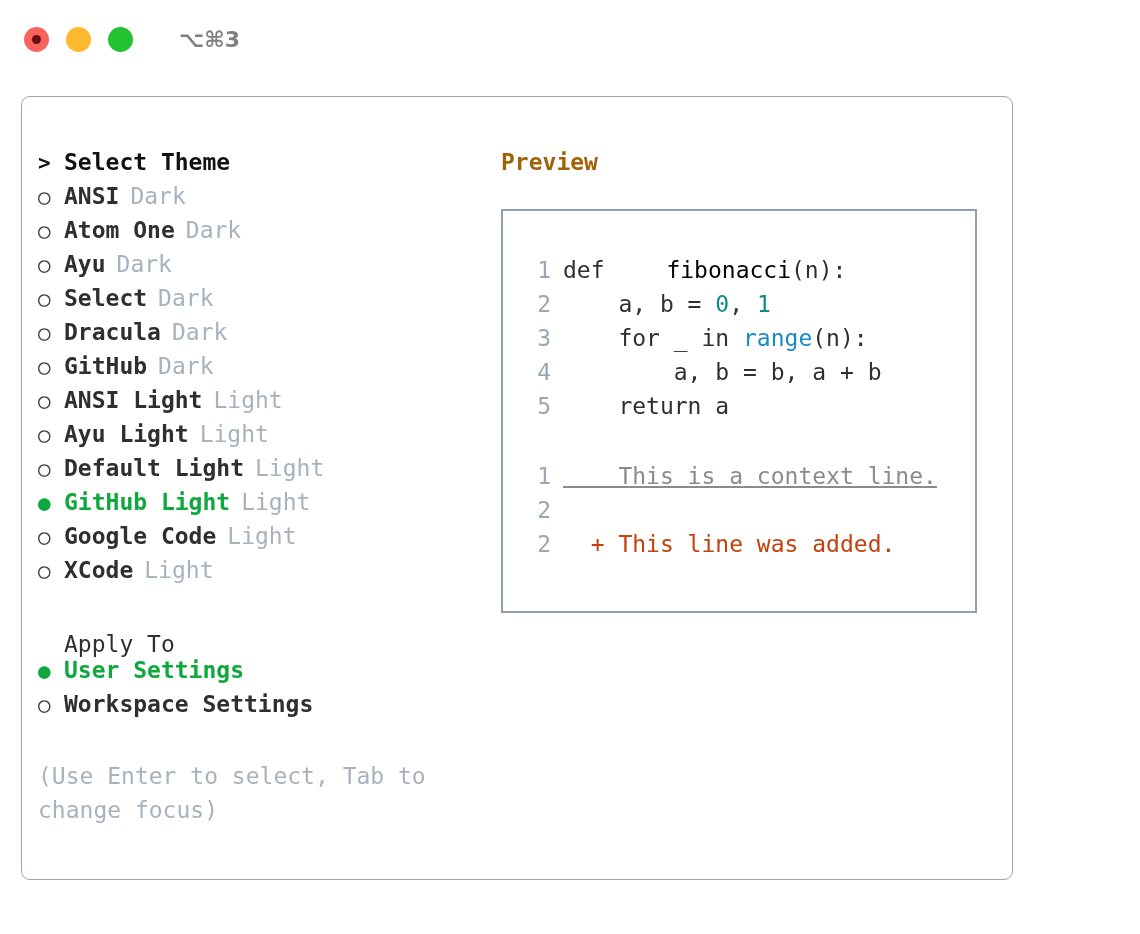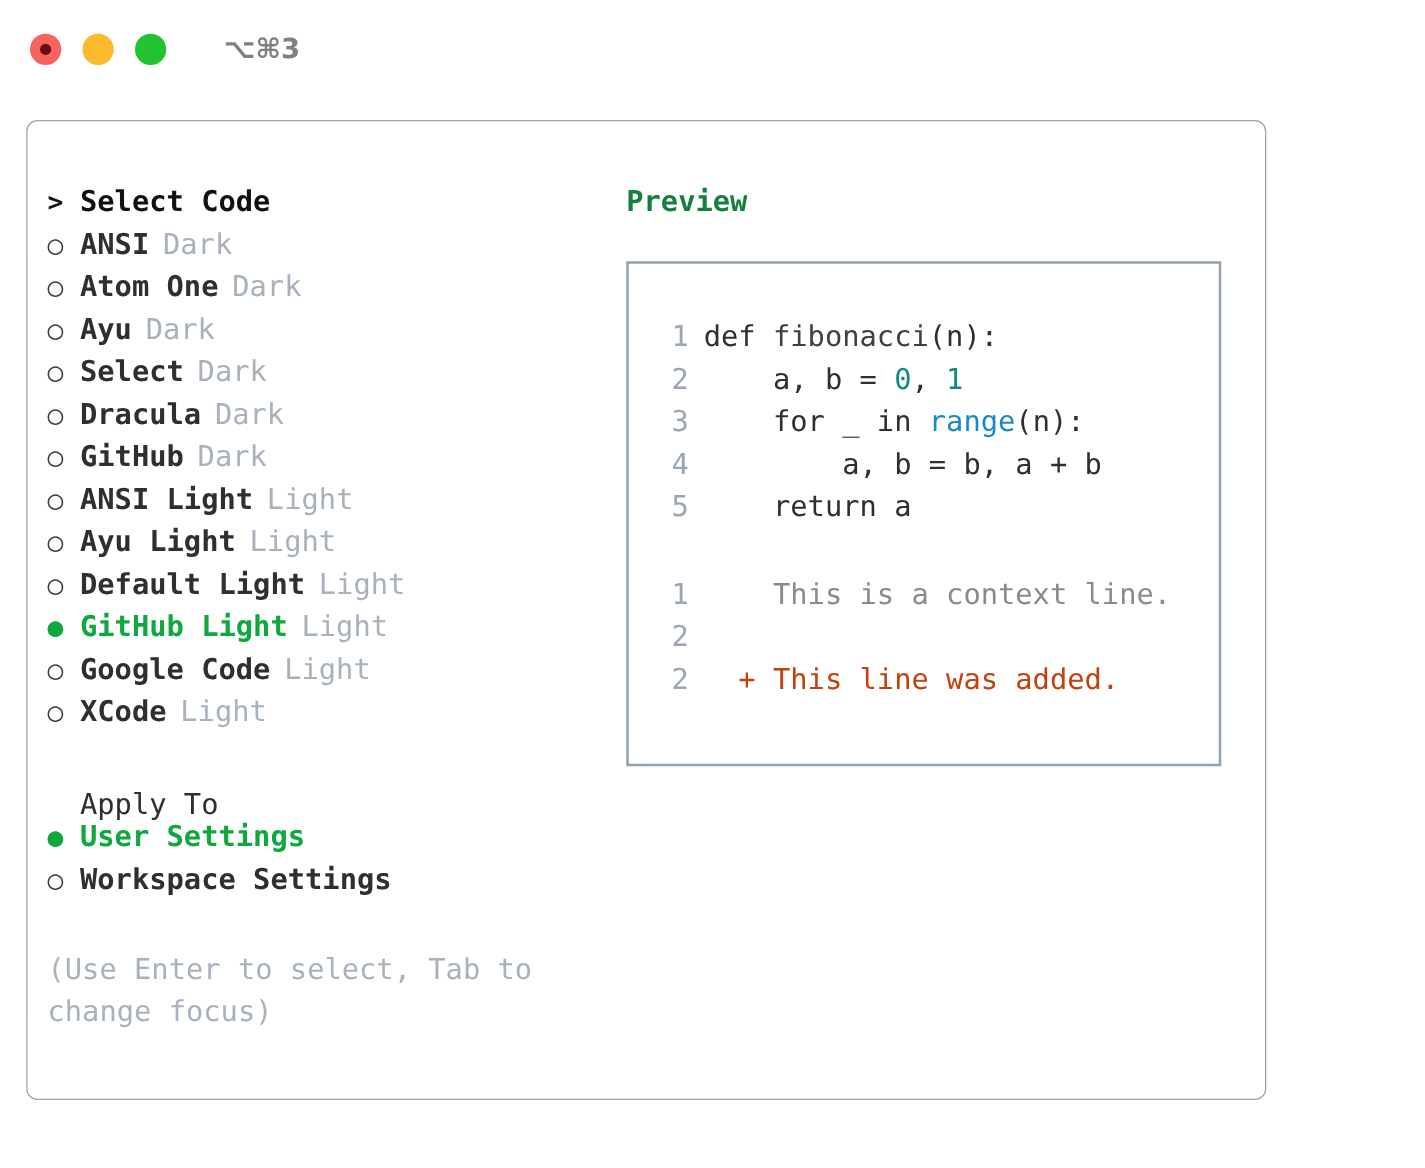--- a/index.html
+++ b/index.html
@@ -149,21 +149,21 @@
   
   .right-col {
     position: absolute;
     left: 479px;
     top: 52px;
     width: 490px;
   }
   .preview-title {
     font-size: 23px;
     font-weight: bold;
-    color: #15803d;
+    color: #a16207;
     height: 34px;
   }
   .preview-box {
     margin-top: 26px;
     width: 476px;
     height: 404px;
     border: 2px solid #93a0ad;
     box-sizing: border-box;
     background: #ffffff;
     padding: 46px 0 0 18px;
@@ -178,26 +178,26 @@
   }
   .lineno {
     flex: 0 0 30px;
     width: 30px;
     text-align: right;
     color: #9aa6b2;
     margin-right: 12px;
   }
   .code-text { color: #2f2f2f; }
 
-  .tok-fn   { color: #404040; }
+  .tok-fn   { color: #000000; margin-left: 48px; }
   .tok-num  { color: #0f8a86; }
   .tok-call { color: #1a8ac4; }
 
   .diff-gap { height: 36px; }
-  .diff-context { color: #8b8b8b; }
+  .diff-context { color: #8b8b8b; text-decoration: underline; }
   .diff-del     { color: #cc1f1f; }
   .diff-add     { color: #c2410c; }
 </style>
 </head>
 <body>
 
 <div class="window">
 
   <div class="titlebar">
     <div class="lights">
@@ -208,21 +208,21 @@
     <div class="shortcut">⌥⌘3</div>
   </div>
 
   <div class="panel">
     <div class="columns">
 
       <div class="left-col">
 
         <div class="row heading-row">
           <span class="marker">&gt;</span>
-          <span>Select Code</span>
+          <span>Select Theme</span>
         </div>
 
         <div id="theme-list">
             <div class="row"><span class="marker">○</span><span class="label">ANSI</span><span class="variant">Dark</span></div>
             <div class="row"><span class="marker">○</span><span class="label">Atom One</span><span class="variant">Dark</span></div>
             <div class="row"><span class="marker">○</span><span class="label">Ayu</span><span class="variant">Dark</span></div>
             <div class="row"><span class="marker">○</span><span class="label">Select</span><span class="variant">Dark</span></div>
             <div class="row"><span class="marker">○</span><span class="label">Dracula</span><span class="variant">Dark</span></div>
             <div class="row"><span class="marker">○</span><span class="label">GitHub</span><span class="variant">Dark</span></div>
             <div class="row"><span class="marker">○</span><span class="label">ANSI Light</span><span class="variant">Light</span></div>

